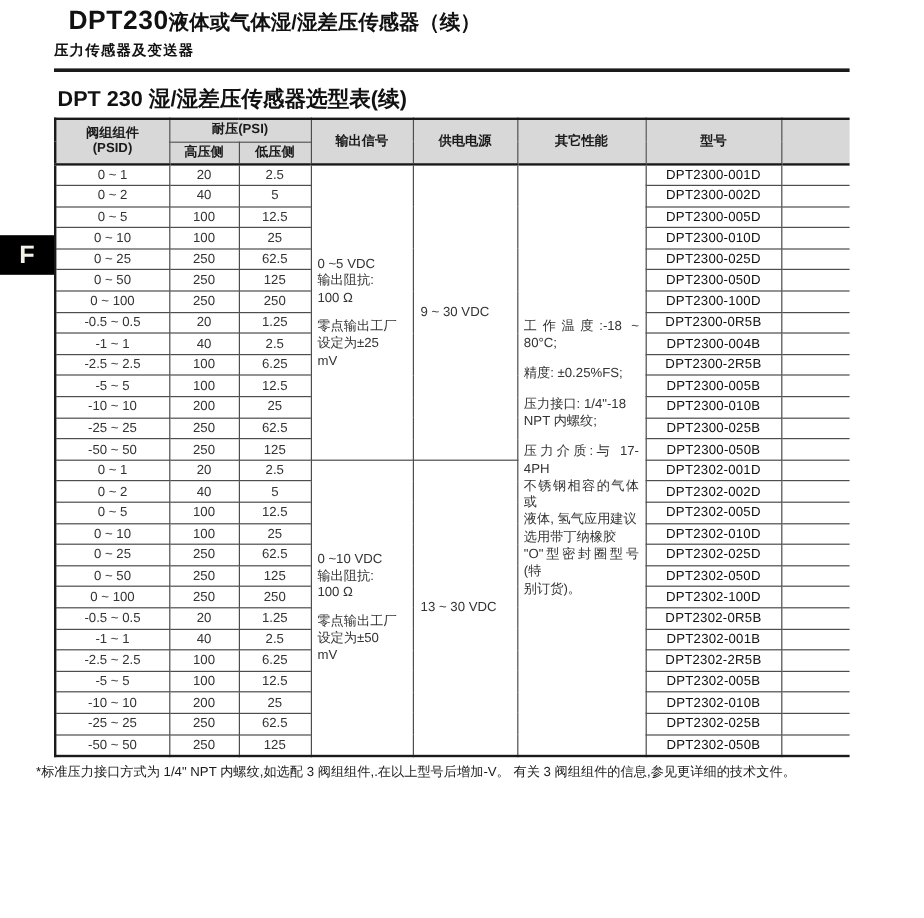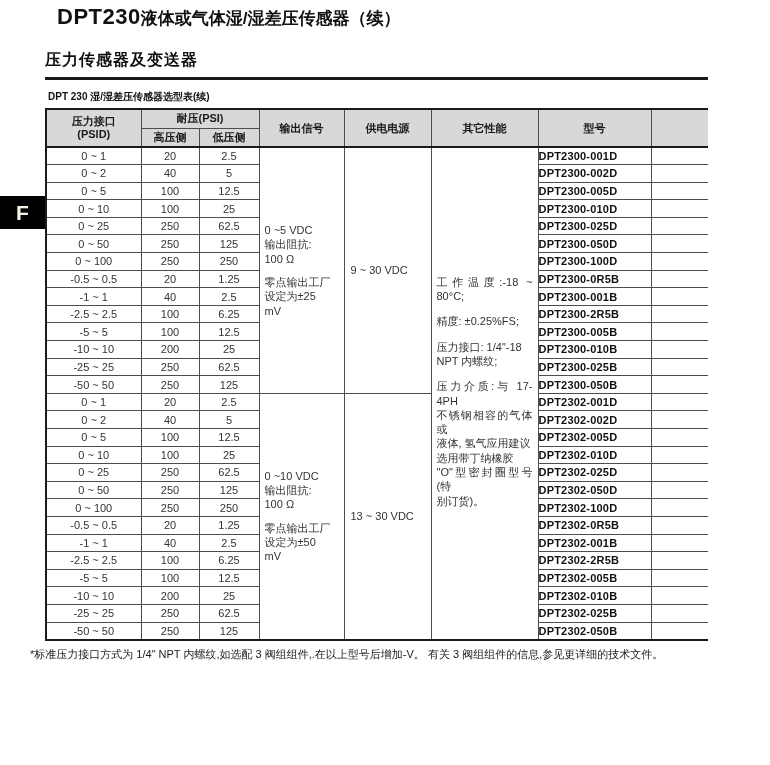--- a/index.html
+++ b/index.html
@@ -8,23 +8,23 @@
     position:relative;
     width:708px; height:765px;
     background:#ffffff;
     font-family:"Liberation Sans", sans-serif;
     color:#222;
     overflow:hidden;
   }
   .titleblock { margin:4px 0 0 57px; }
   .title-model { font-size:22px; font-weight:bold; color:#111; letter-spacing:0.5px; }
   .title-rest  { font-size:17px; font-weight:bold; color:#111; }
-  .heading2 { margin:20px 0 0 45px; font-size:16px; font-weight:bold; color:#111; letter-spacing:1px; }
+  .heading2 { margin:4px 0 0 45px; font-size:12px; font-weight:bold; color:#111; letter-spacing:1px; }
   .rule { margin:6px 0 0 45px; width:683px; height:3px; background:#1a1a1a; }
-  .caption { margin:10px 0 4px 48px; font-size:10px; font-weight:bold; color:#111; }
+  .caption { margin:10px 0 4px 48px; font-size:18px; font-weight:bold; color:#111; }
 
   table.sel {
     margin-left:45px;
     width:683px;
     border-collapse:collapse;
     table-layout:fixed;
     border:2px solid #1a1a1a;
   }
   table.sel th, table.sel td {
     border:1px solid #4d4d4d;
@@ -36,21 +36,21 @@
     font-weight:bold;
     color:#1a1a1a;
     text-align:center;
     height:19px;
     line-height:1.15;
   }
   thead tr.hrow2 th { border-bottom:2px solid #1a1a1a; }
   thead th.span2 { border-bottom:2px solid #1a1a1a; }
   tbody td { height:17.6px; color:#333; }
   td.c-val { text-align:center; padding:0 2px; }
-  td.c-model { text-align:left; font-weight:bold; color:#111; letter-spacing:0.2px; }
+  td.c-model { text-align:center; font-weight:normal; color:#111; letter-spacing:0.2px; }
   td.c-block { vertical-align:middle; text-align:left; padding:20px 5px; color:#333; }
   td.c-block .para { white-space:pre-line; line-height:1.3; margin-bottom:9px; }
   td.c-block .para:last-child { margin-bottom:0; }
   td.c-block.supply { padding-left:6px;margin-top:28px; }
   td.c-block.other .para { margin-bottom:11px; text-align:justify; }
   td.c-block.other .para:last-child { margin-bottom:4px; }
 
   .section-tab {
     position:absolute; left:0; top:196px;
     width:45px; height:33px;
@@ -83,21 +83,21 @@
         <col style="width:60px">
       <col style="width:85px">
         <col style="width:87px">
         <col style="width:107px">
       <col style="width:113px">
         <col style="width:78px">
     </colgroup>
     <thead>
       <tr>
         <th rowspan="2" class="span2">
-          <div>压力接口</div>
+          <div>阀组组件</div>
           <div>(PSID)</div>
         </th>
         <th colspan="2">耐压(PSI)</th>
         <th rowspan="2" class="span2">输出信号</th>
         <th rowspan="2" class="span2">供电电源</th>
         <th rowspan="2" class="span2">其它性能</th>
         <th rowspan="2" class="span2">型号</th>
         <th rowspan="2" class="span2"></th>
       </tr>
       <tr class="hrow2">
@@ -180,21 +180,21 @@
           <td class="c-val">-0.5 ~ 0.5</td>
           <td class="c-val">20</td>
           <td class="c-val">1.25</td>
           <td class="c-model">DPT2300-0R5B</td>
           <td class="c-blank"></td>
         </tr>
         <tr>
           <td class="c-val">-1 ~ 1</td>
           <td class="c-val">40</td>
           <td class="c-val">2.5</td>
-          <td class="c-model">DPT2300-001B</td>
+          <td class="c-model">DPT2300-004B</td>
           <td class="c-blank"></td>
         </tr>
         <tr>
           <td class="c-val">-2.5 ~ 2.5</td>
           <td class="c-val">100</td>
           <td class="c-val">6.25</td>
           <td class="c-model">DPT2300-2R5B</td>
           <td class="c-blank"></td>
         </tr>
         <tr>

